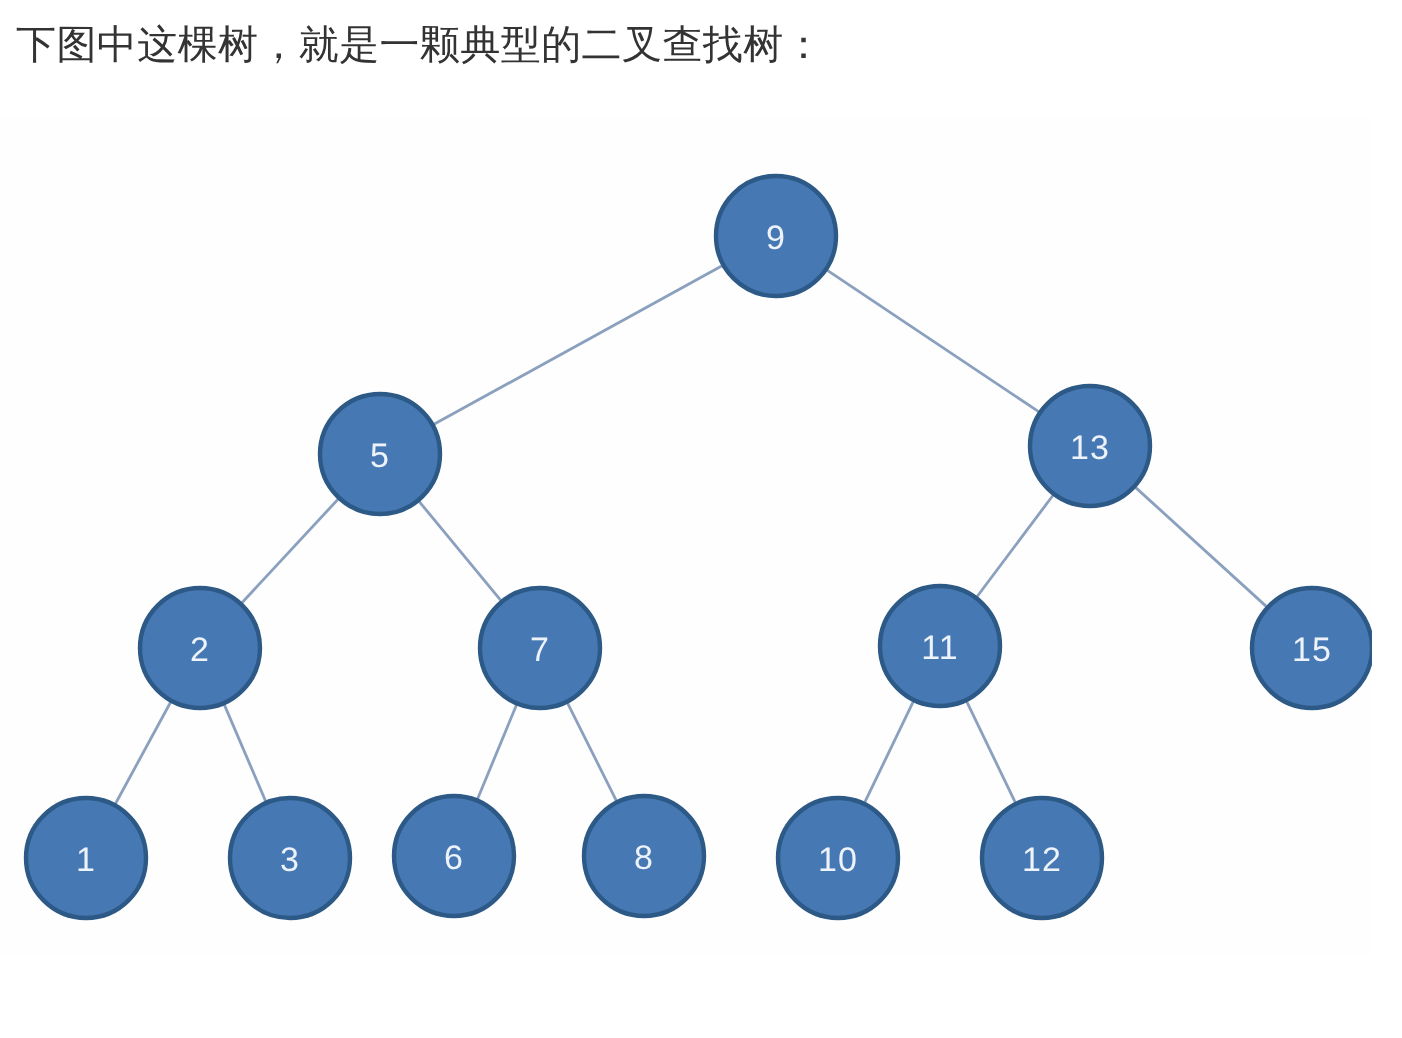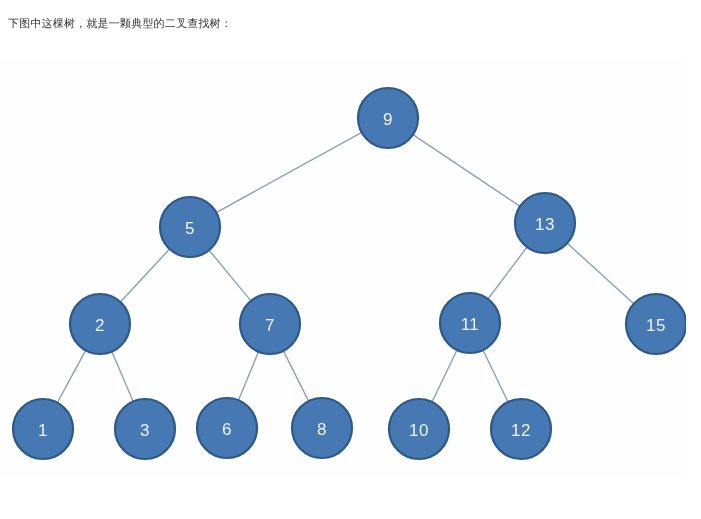--- a/index.html
+++ b/index.html
@@ -12,21 +12,21 @@
     height: 519px;
     position: relative;
     overflow: hidden;
     font-family: "Liberation Sans", "DejaVu Sans", sans-serif;
   }
 
   #caption {
     position: absolute;
     left: 8px;
     top: 12px;
-    font-size: 11px;
+    font-size: 20px;
     line-height: 22px;
     color: #333333;
     letter-spacing: 0.2px;
     white-space: nowrap;
   }
 
   #figure {
     position: absolute;
     left: 0px;
     top: 58px;

